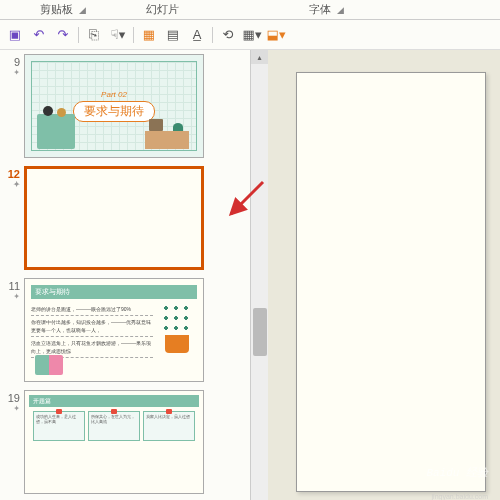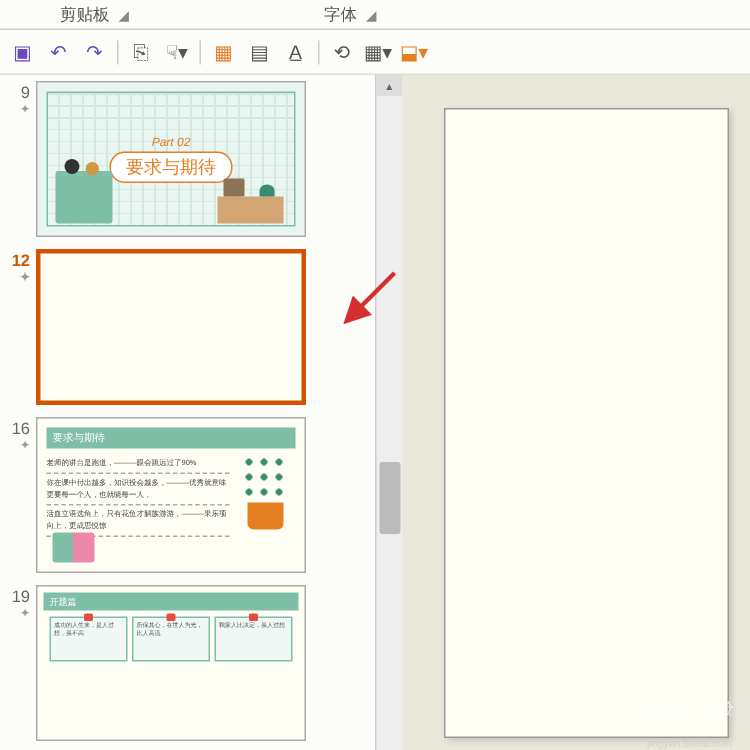--- a/index.html
+++ b/index.html
@@ -72,20 +72,23 @@
     .watermark-sub { position: absolute; bottom: 0; right: 12px; font-size: 7px; color: rgba(200,200,200,0.6); }
   </style>
 </head>
 <body>
 
 <div class="ribbon-tabs">
   <div class="ribbon-section">
     <span>剪贴板</span>
       <span class="ribbon-dialog">◢</span>
   </div>
+  <div class="ribbon-section">
+    <span>幻灯片</span>
+  </div>
   <div class="ribbon-section" style="margin-left:70px">
     <span>字体</span>
       <span class="ribbon-dialog">◢</span>
   </div>
 </div>
 
 <div class="toolbar">
   <div class="tb-btn save">▣</div>
   <div class="tb-btn save">↶</div>
   <div class="tb-btn save">↷</div>
@@ -120,21 +123,21 @@
 
     <div class="slide-row">
       <div class="slide-num active">
         <span>12</span><span class="star">✦</span>
       </div>
       <div class="thumb thumb10 selected"></div>
     </div>
 
     <div class="slide-row">
       <div class="slide-num">
-        <span>16</span><span class="star">✦</span>
+        <span>11</span><span class="star">✦</span>
       </div>
       <div class="thumb thumb11">
         <div class="thumb11-bar">
             <span>要求与期待</span>
           </div>
         <div class="thumb11-body">
           <div class="thumb11-text">
             <div>老师的讲台是跑道，———眼会跳远过了90%</div>
             <div>你在课中付出越多，知识投会越多，———优秀就意味更要每一个人，也就晓每一人，</div>
             <div>活血立语选角上，只有花鱼才躺族游游，———果乐项向上，更成思悦惊</div>

